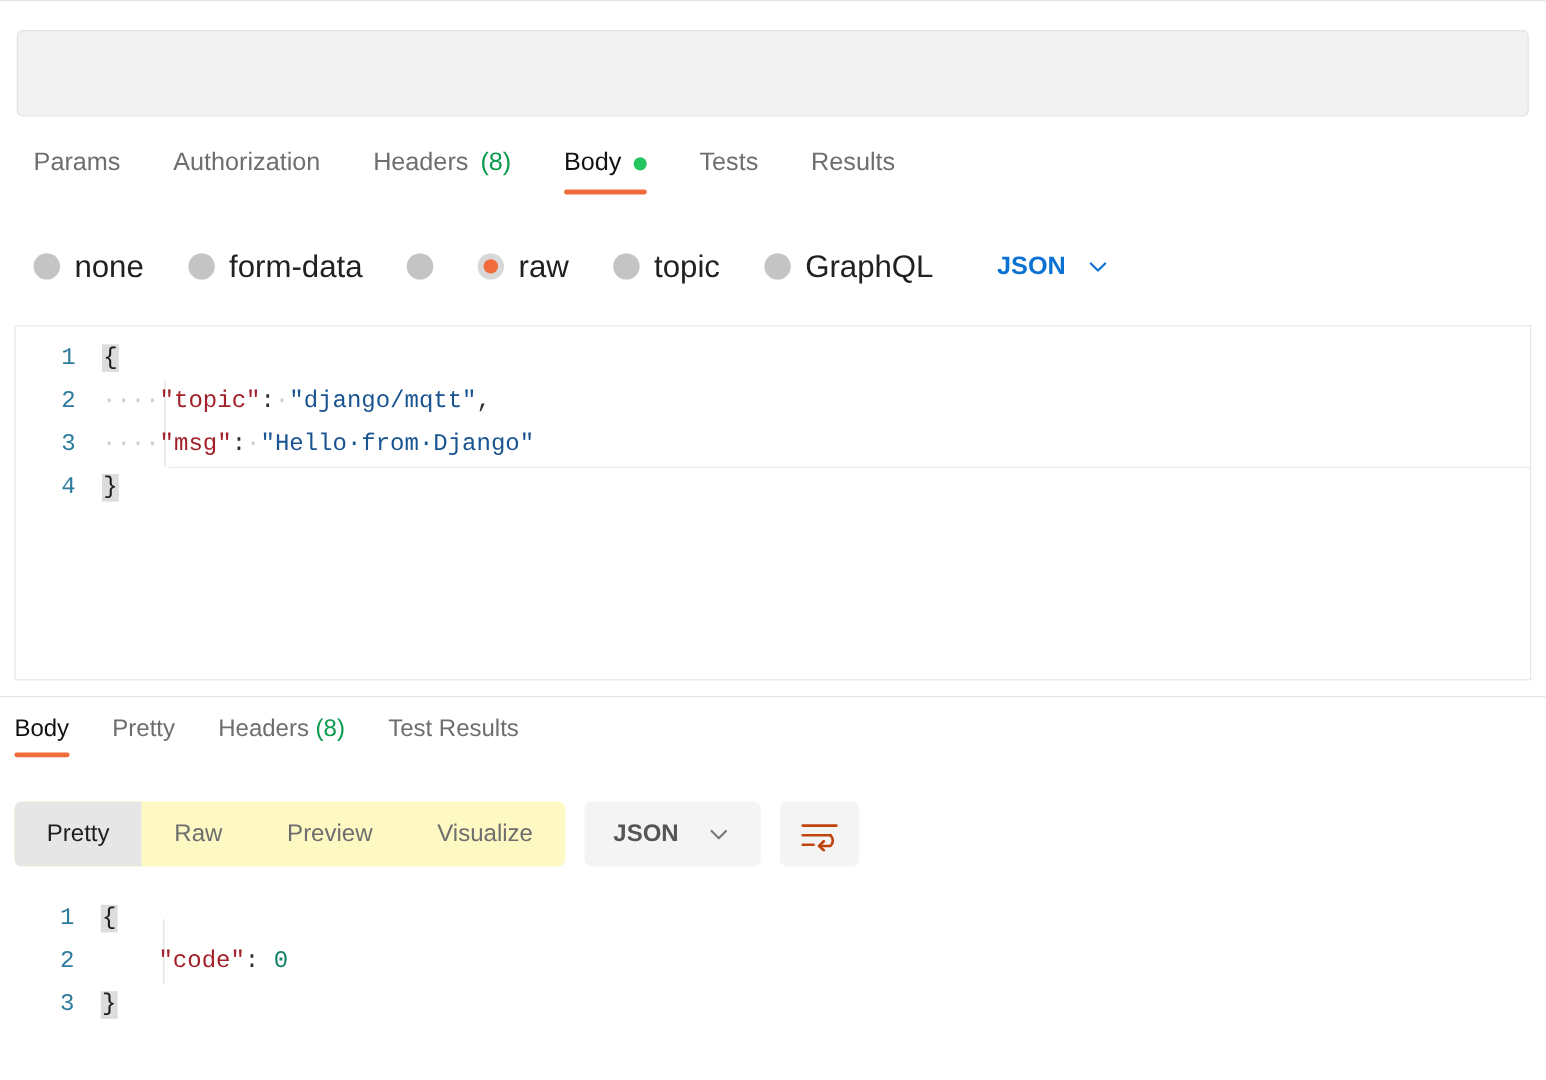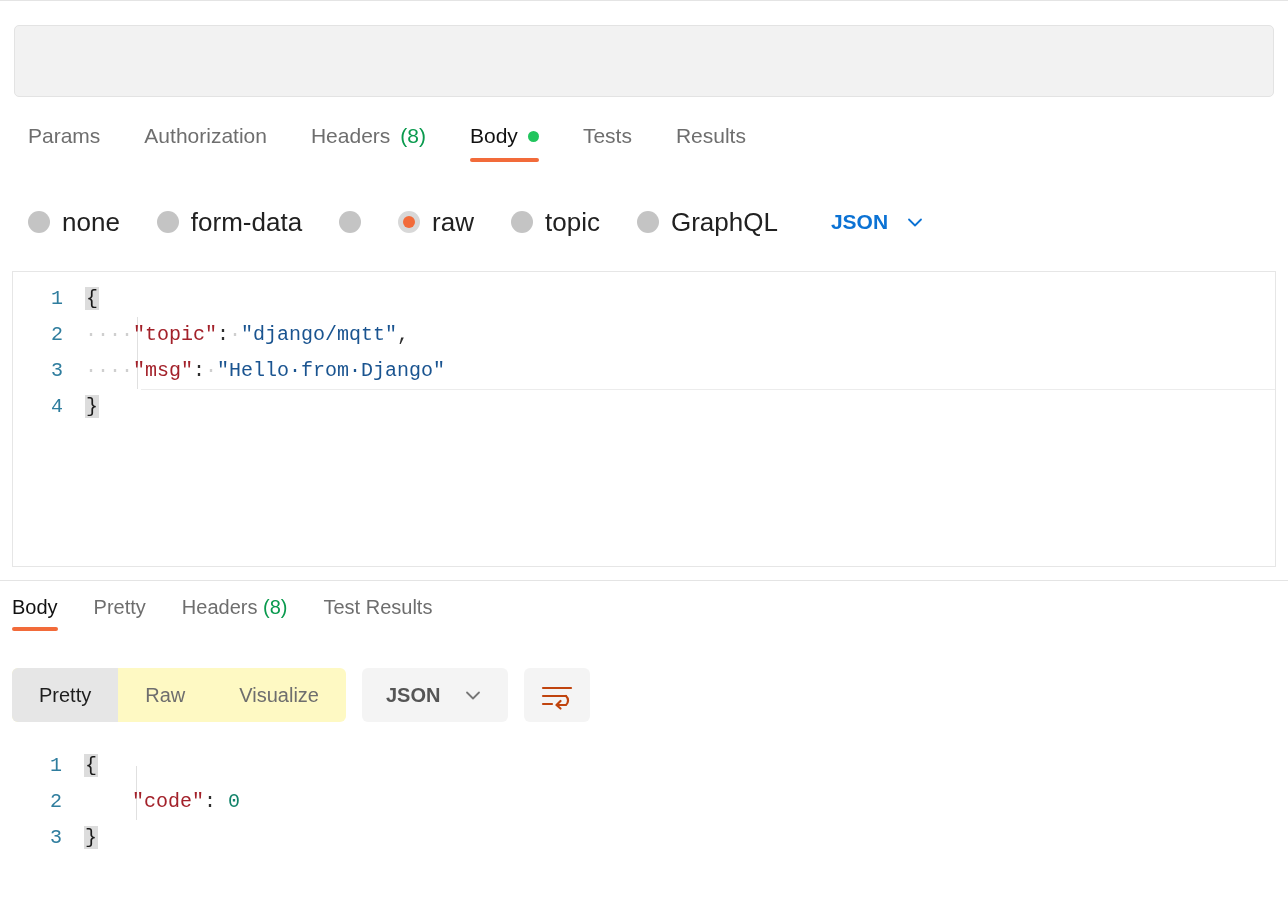--- a/index.html
+++ b/index.html
@@ -469,20 +469,23 @@
   </div>
 </div>
 
 <div class="res-toolbar">
   <div class="seg-group">
     <div class="seg active">
       <span>Pretty</span>
     </div>
     <div class="seg">
       <span>Raw</span>
+    </div>
+    <div class="seg">
+      <span>Preview</span>
     </div>
     <div class="seg">
       <span>Visualize</span>
     </div>
   </div>
 
   <div class="res-format">
     <span class="res-format-label">JSON</span>
     <span>
       <svg class="chev chev-gray" viewBox="0 0 22 22">

